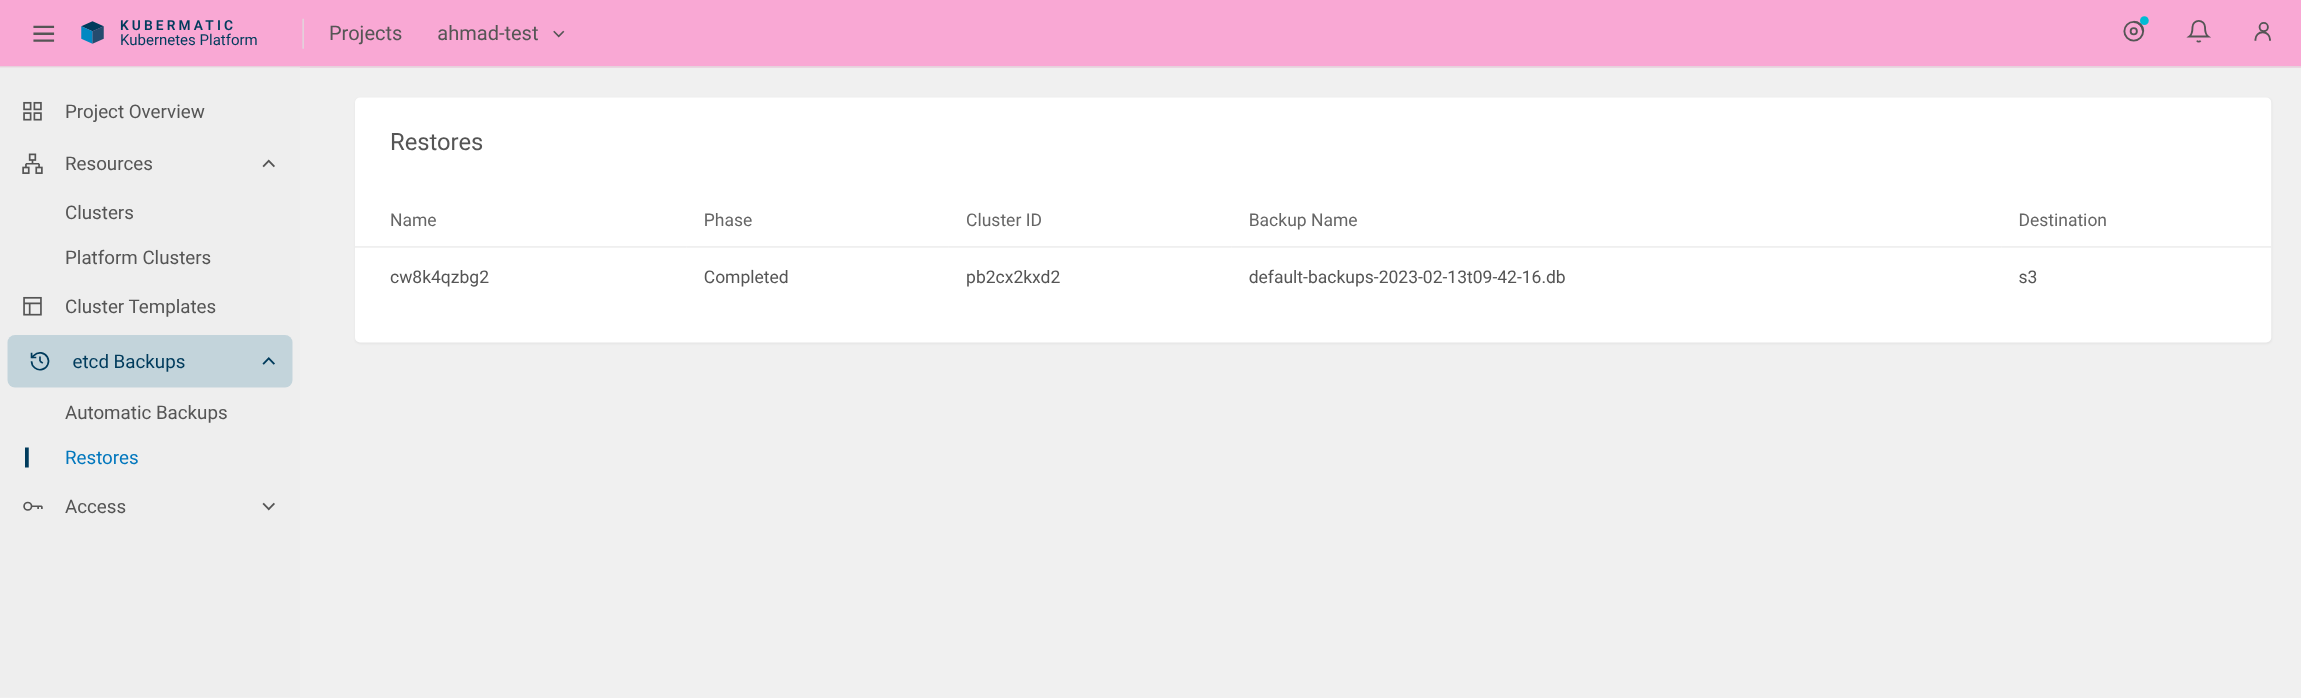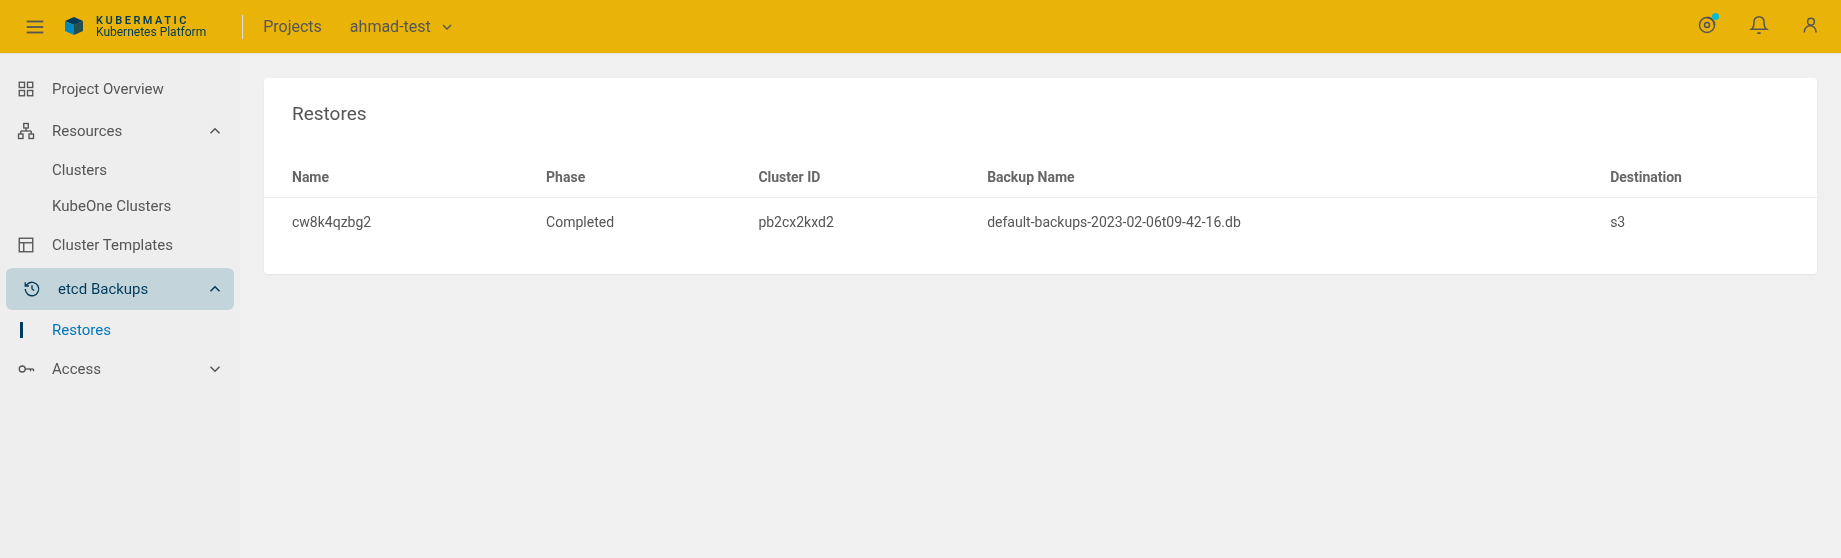--- a/index.html
+++ b/index.html
@@ -1,54 +1,54 @@
 <!DOCTYPE html>
 <html><head>
 <meta charset="utf-8">
 <style>
 * { box-sizing: border-box; margin: 0; padding: 0; }
 body { font-family: -apple-system, BlinkMacSystemFont, "Segoe UI", Roboto, "Helvetica Neue", Arial, sans-serif; background: #f0f0f0; color: #333; font-size: 14px; }
 
 
-.header { background: #eab308; height: 54px; display: flex; align-items: center; padding: 0 16px; border-bottom: 1px solid #e0e0e0; }
+.header { background: #f9a8d4; height: 54px; display: flex; align-items: center; padding: 0 16px; border-bottom: 1px solid #e0e0e0; }
 .menu-btn { background: none; border: none; cursor: pointer; color: #555; padding: 8px; display: flex; align-items: center; }
 .logo { display: flex; align-items: center; margin-left: 8px; margin-right: 16px; }
 .logo-mark { width: 24px; height: 24px; margin-right: 10px; }
 .logo-text { display: flex; flex-direction: column; line-height: 1; }
 .logo-text-top { font-size: 11px; letter-spacing: 2.5px; color: #003b5c; font-weight: 600; }
 .logo-text-bottom { font-size: 12px; color: #003b5c; }
 .divider { width: 1px; height: 24px; background: #ddd; margin: 0 20px; }
 .breadcrumb { display: flex; align-items: flex-end; color: #555; font-size: 16px; }
 .breadcrumb-item { margin-right: 28px; }
 .breadcrumb-project { display: flex; align-items: center; cursor: pointer; color: #555; }
 .breadcrumb-project svg { margin-left: 8px; }
 .header-right { margin-left: auto; display: flex; align-items: center; gap: 24px; }
 .header-icon-btn { background: none; border: none; cursor: pointer; color: #555; position: relative; padding: 4px; }
 .notif-dot { position: absolute; top: 2px; right: 2px; width: 7px; height: 7px; background: #00bcd4; border-radius: 50%; }
 
 
-.layout { display: flex; }
+.layout { display: flex; gap: 20px; }
 
 
 .sidebar { width: 240px; background: #eee; min-height: calc(100vh - 54px); padding-top: 14px; }
 .nav-item { display: flex; align-items: center; padding: 11px 16px; cursor: pointer; color: #555; font-size: 15px; }
 .nav-item .nav-icon { width: 20px; height: 20px; margin-right: 16px; display: flex; align-items: center; justify-content: center; flex-shrink: 0; }
 .nav-item .nav-label { flex: 1; }
 .nav-item .expand-icon { width: 18px; height: 18px; }
 .nav-item.highlighted { background: #c3d4db; color: #003b5c; border-radius: 6px; margin: 2px 6px; padding-right: 10px; }
 .nav-subitem { display: flex; align-items: center; padding: 9px 16px 9px 52px; cursor: pointer; color: #555; font-size: 15px; position: relative; }
 .nav-subitem.active { color: #0277bd; }
 .nav-subitem.active::before { content: ""; position: absolute; left: 20px; top: 50%; transform: translateY(-50%); width: 3px; height: 16px; background: #003b5c; }
 
 
 .main { flex: 1; padding: 24px; }
 .card { background: #fff; border-radius: 4px; box-shadow: 0 1px 2px rgba(0,0,0,0.05); padding: 0; }
 .card-title { font-size: 19px; color: #555; font-weight: 400; padding: 24px 28px 32px; }
 .table { width: 100%; border-collapse: collapse; }
-.table th { text-align: left; font-weight: 700; color: #666; font-size: 14px; padding: 12px 14px; border-bottom: 1px solid #eee; }
+.table th { text-align: left; font-weight: 400; color: #666; font-size: 14px; padding: 12px 14px; border-bottom: 1px solid #eee; }
 .table th:first-child { padding-left: 28px; }
 .table td { padding: 16px 14px; color: #555; font-size: 14px; border-bottom: 1px solid #f4f4f4; }
 .table td:first-child { padding-left: 28px; }
 .table tr:last-child td { border-bottom: none; }
 .card-pad-bottom { height: 28px; }
 </style>
 </head>
 <body>
 
 <div class="header">
@@ -134,21 +134,21 @@
       <span class="nav-label">Resources</span>
       <svg class="expand-icon" viewBox="0 0 24 24" fill="none" stroke="currentColor" stroke-width="2">
           <polyline points="18 15 12 9 6 15"></polyline>
         </svg>
     </div>
 
     <div class="nav-subitem">
       <span>Clusters</span>
     </div>
     <div class="nav-subitem">
-      <span>KubeOne Clusters</span>
+      <span>Platform Clusters</span>
     </div>
 
     <div class="nav-item">
       <span class="nav-icon">
         <svg width="18" height="18" viewBox="0 0 24 24" fill="none" stroke="currentColor" stroke-width="1.8">
             <rect x="3" y="3" width="18" height="18"></rect>
             <line x1="3" y1="9" x2="21" y2="9"></line>
             <line x1="9" y1="9" x2="9" y2="21"></line>
           </svg>
       </span>
@@ -163,20 +163,23 @@
             <line x1="12" y1="7" x2="12" y2="12"></line>
             <line x1="12" y1="12" x2="15" y2="14"></line>
           </svg>
       </span>
       <span class="nav-label">etcd Backups</span>
       <svg class="expand-icon" viewBox="0 0 24 24" fill="none" stroke="currentColor" stroke-width="2">
           <polyline points="18 15 12 9 6 15"></polyline>
         </svg>
     </div>
 
+    <div class="nav-subitem">
+      <span>Automatic Backups</span>
+    </div>
     <div class="nav-subitem active">
       <span>Restores</span>
     </div>
 
     <div class="nav-item">
       <span class="nav-icon">
         <svg width="18" height="18" viewBox="0 0 24 24" fill="none" stroke="currentColor" stroke-width="1.8">
             <circle cx="7" cy="12" r="4"></circle>
             <line x1="11" y1="12" x2="22" y2="12"></line>
             <line x1="18" y1="12" x2="18" y2="15"></line>
@@ -201,21 +204,21 @@
             <th>Cluster ID</th>
             <th>Backup Name</th>
             <th>Destination</th>
           </tr>
         </thead>
         <tbody>
           <tr>
             <td>cw8k4qzbg2</td>
             <td>Completed</td>
             <td>pb2cx2kxd2</td>
-            <td>default-backups-2023-02-06t09-42-16.db</td>
+            <td>default-backups-2023-02-13t09-42-16.db</td>
             <td>s3</td>
           </tr>
         </tbody>
       </table>
       <div class="card-pad-bottom"></div>
     </div>
   </main>
 </div>
 
 </body></html>

